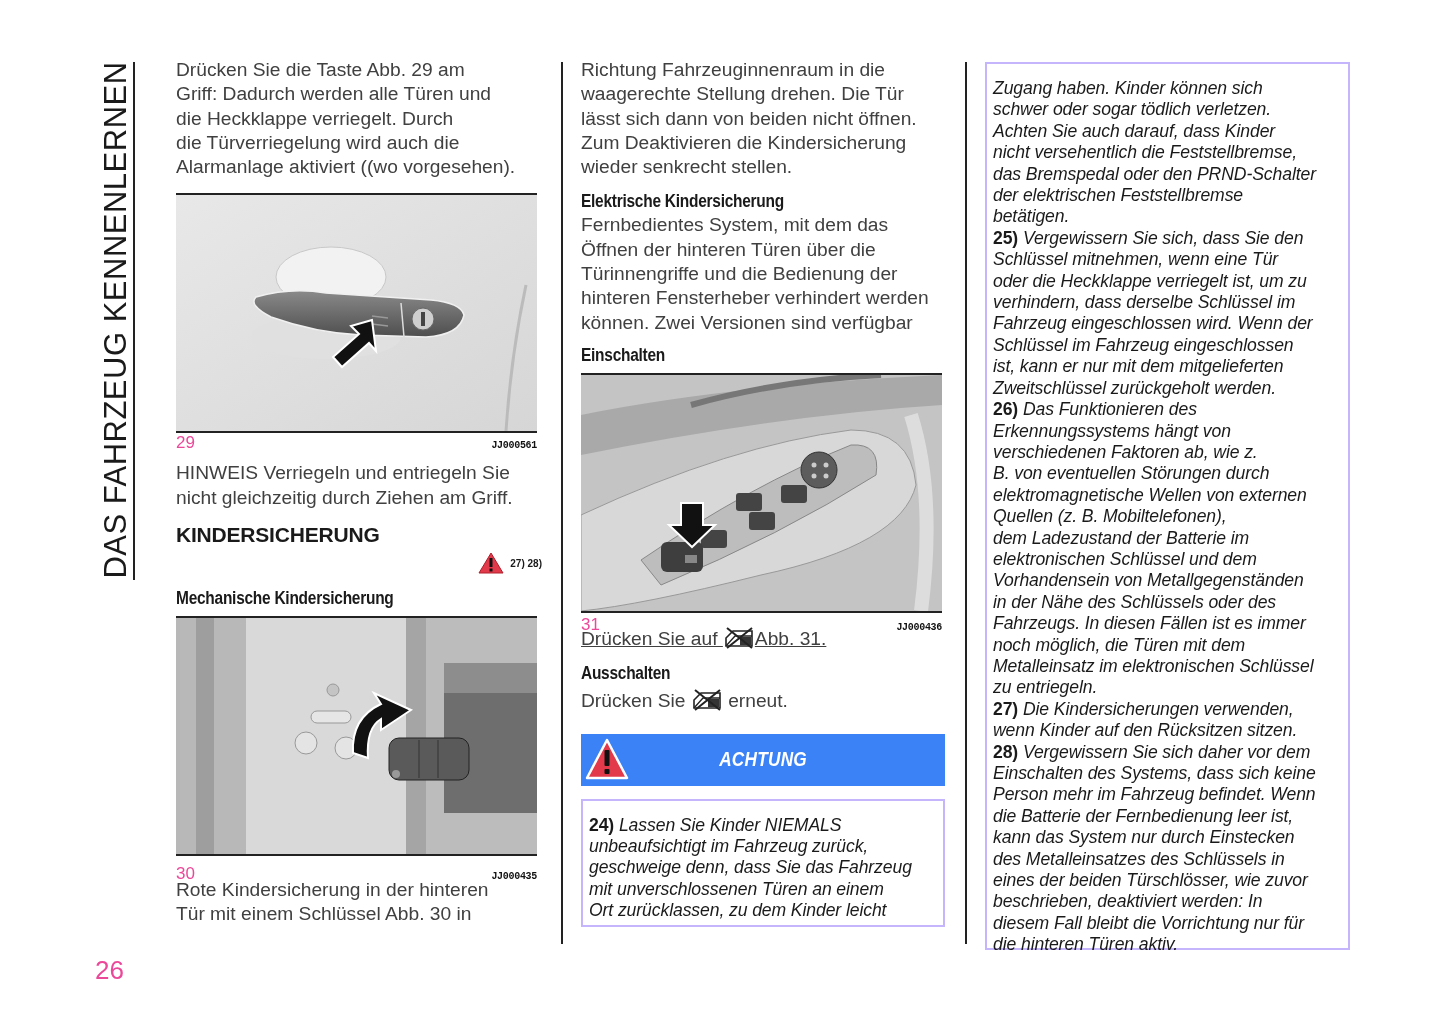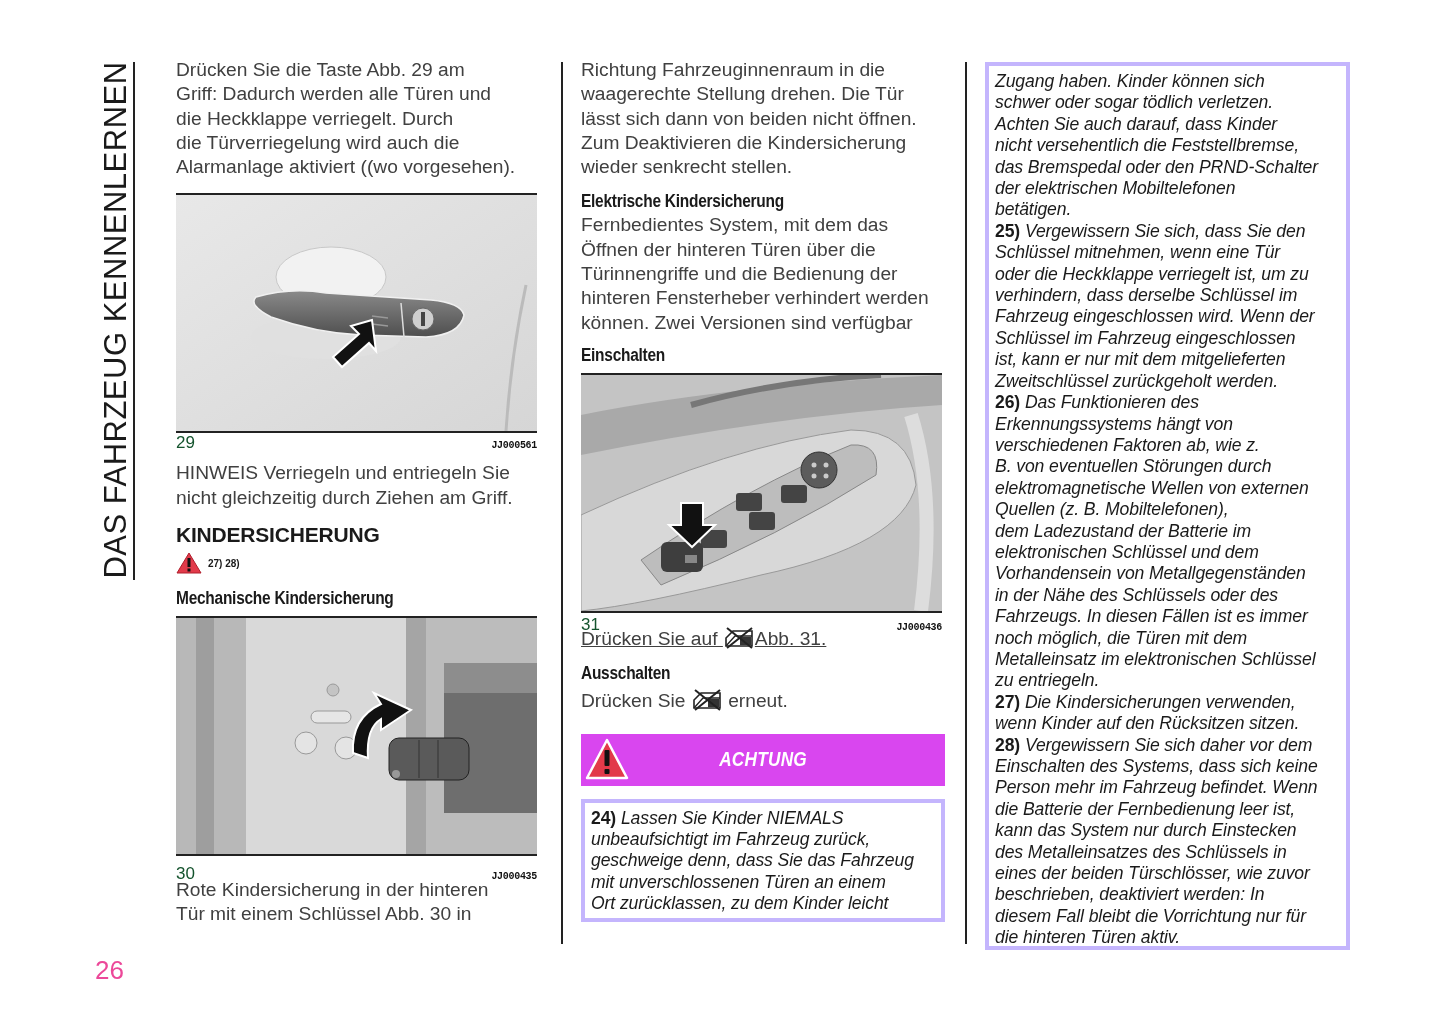--- a/index.html
+++ b/index.html
@@ -27,36 +27,36 @@
   .vrule-1 { left: 561px; top: 62px; height: 882px; }
   .vrule-2 { left: 965px; top: 62px; height: 882px; }
 
   p.body { font-size: 19.2px; line-height: 24.3px; color: #404040; }
   h3.sub { font-size: 18px; font-weight: bold; line-height: 24px; letter-spacing: -0.3px; transform: scaleX(0.86); transform-origin: left; }
   h2.section { font-size: 21px; font-weight: 900; letter-spacing: -0.2px; line-height: 26px; }
 
   .figure { position: relative; width: 361px; border-top: 2px solid #222; border-bottom: 2px solid #222; overflow: hidden; }
   .figure svg { display: block; }
   .fig-caption { display: flex; justify-content: space-between; align-items: baseline; width: 361px; }
-  .fig-num { font-size: 17px; color: #14532d; }
+  .fig-num { font-size: 17px; color: #ec4899; }
   .fig-code { font-size: 10px; font-weight: bold; letter-spacing: -0.3px; color: #111; font-family: Liberation Mono, monospace; }
 
-  .warn-refs { display: flex; align-items: center; gap: 6px; margin-top: 4px; }
+  .warn-refs { display: flex; align-items: center; gap: 6px; margin-top: 4px; justify-content: flex-end; }
   .warn-refs .refs { font-size: 10px; font-weight: bold; }
 
   .inline-icon { display: inline-block; width: 32px; height: 22px; vertical-align: -4px; }
 
   .achtung-bar {
-    position: relative; width: 364px; height: 52px; background: #d946ef;
+    position: relative; width: 364px; height: 52px; background: #3b82f6;
     display: flex; align-items: center; justify-content: center;
   }
   .achtung-bar .tri { position: absolute; left: 4px; top: 4px; }
   .achtung-label { color: #ffffff; font-size: 20px; font-weight: bold; font-style: italic; letter-spacing: 0.3px; transform: scaleX(0.86); }
 
-  .warn-box { border: 4px solid #c4b5fd; padding: 5px 6px 3px 6px; }
+  .warn-box { border: 2px solid #c4b5fd; padding: 14px 6px 3px 6px; }
   .warn-box p { font-size: 17.6px; line-height: 21.4px; font-style: italic; color: #1a1a1a; letter-spacing: -0.1px; }
   .warn-box b { font-style: normal; font-weight: bold; }
 </style>
 </head>
 <body>
 
 <div class="side-title">
   <span>DAS FAHRZEUG KENNENLERNEN</span>
 </div>
 <div class="side-rule"></div>
@@ -241,21 +241,21 @@
 </div>
 
 <div class="col col3" style="top:62px;">
   <div class="warn-box" style="width:365px; height:888px;">
     <p>
       <span>Zugang haben. Kinder können sich</span><br>
       <span>schwer oder sogar tödlich verletzen.</span><br>
       <span>Achten Sie auch darauf, dass Kinder</span><br>
       <span>nicht versehentlich die Feststellbremse,</span><br>
       <span>das Bremspedal oder den PRND-Schalter</span><br>
-      <span>der elektrischen Mobiltelefonen</span><br>
+      <span>der elektrischen Feststellbremse</span><br>
       <span>betätigen.</span>
     </p>
     <p>
       <b>25)</b><span> Vergewissern Sie sich, dass Sie den</span><br>
       <span>Schlüssel mitnehmen, wenn eine Tür</span><br>
       <span>oder die Heckklappe verriegelt ist, um zu</span><br>
       <span>verhindern, dass derselbe Schlüssel im</span><br>
       <span>Fahrzeug eingeschlossen wird. Wenn der</span><br>
       <span>Schlüssel im Fahrzeug eingeschlossen</span><br>
       <span>ist, kann er nur mit dem mitgelieferten</span><br>

